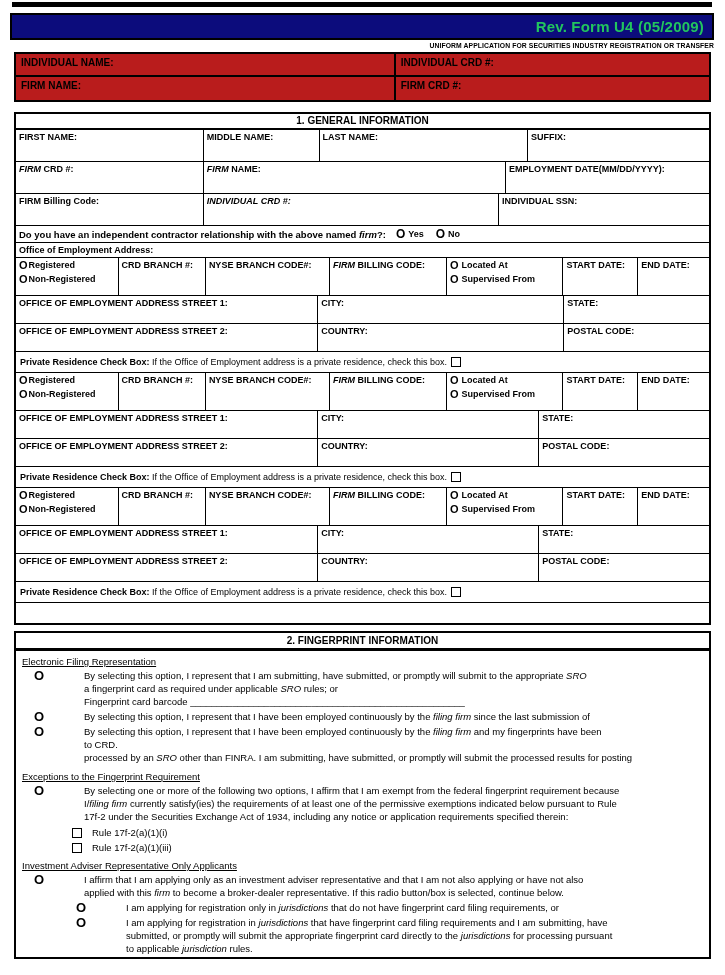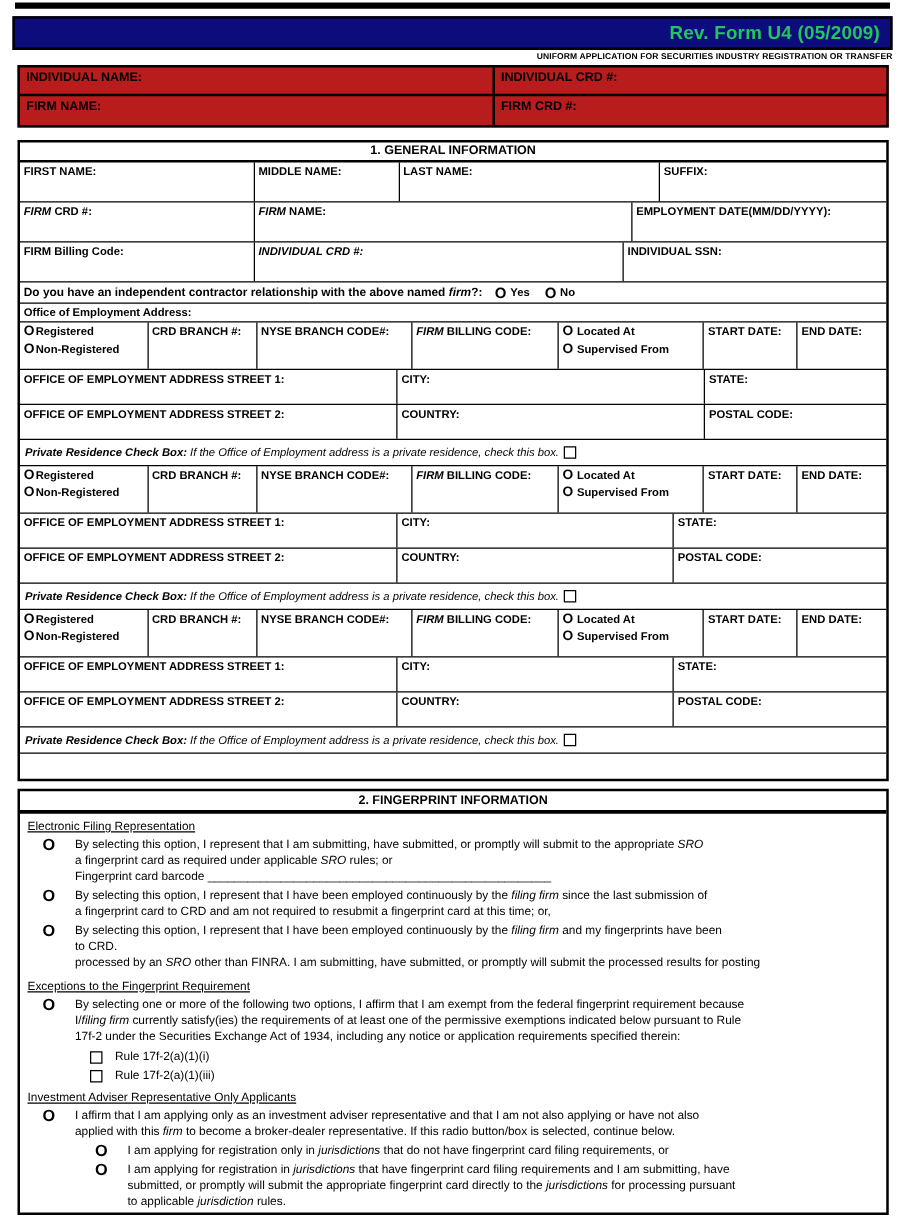--- a/index.html
+++ b/index.html
@@ -23,21 +23,21 @@
 
   .sec { position:absolute; left:14px; width:697px; border:2px solid #000; background:#fff; }
   .sec1 { top:112px; }
   .sec2 { top:631px; }
   .sectitle { height:16px; text-align:center; font-weight:bold; font-size:10px; padding-top:1px; }
   .sec1 .sectitle { border-bottom:2px solid #000; }
   .sec2 .sectitle { height:18px; padding-top:2px; border-bottom:3px solid #000; }
 
   .row { display:flex; border-bottom:1px solid #000; }
   .h32 { height:32px; } .h38 { height:38px; } .h28 { height:28px; }
-  .h21 { height:21px;font-style:italic; } .h17 { height:17px; } .h15 { height:15px; } .h20 { height:20px; border-bottom:none; }
+  .h21 { height:21px; } .h17 { height:17px; } .h15 { height:15px; } .h20 { height:20px; border-bottom:none; }
   .cell { font-weight:bold; font-size:9px; padding:2px 3px; border-right:1px solid #000; overflow:hidden; }
   .cell.last { border-right:none; }
 
   .w-fn{width:27.1%;} .w-mn{width:16.7%;} .w-ln{width:30.1%;} .w-sx{width:26.1%;}
   .w-fc{width:27.1%;} .w-fname{width:43.6%;} .w-ed2{width:29.3%;}
   .w-fb{width:27.1%;} .w-icrd{width:42.6%;} .w-ssn{width:30.3%;}
   .w-reg{width:14.8%;} .w-crdb{width:12.6%;} .w-nyse{width:17.9%;} .w-fbc{width:16.9%;}
   .w-loc{width:16.8%;} .w-sd{width:10.8%;} .w-ed{width:10.2%;}
   .w-st{width:43.6%;}
   .b1 .w-city{width:35.5%;} .b1 .w-state{width:20.9%;}
@@ -55,21 +55,21 @@
 
   .priv { font-size:9px; font-weight:normal; align-items:center; padding:0 4px; }
   .priv .cbx { margin-left:4px; }
   .cbx { width:10px; height:10px; border:1.5px solid #000; display:inline-block; flex:0 0 auto; }
 
   .s2body { padding:3px 5px 0 2px; font-size:9.5px; }
   .s2head { text-decoration:underline; margin:2px 0 2px 4px; }
   .s2head.gap { margin-top:7px; }
   .opt { display:flex; margin:1px 0 2px 0; }
   .opt .og { width:42px; flex:0 0 auto; text-align:center; font-weight:bold; font-size:13px; line-height:12px; padding-top:1px; }
-  .opt .otext { flex:1; line-height:13px; }
+  .opt .otext { flex:1; line-height:13px;margin-left:24px; }
   .opt.sub { margin-left:42px; }
   .cbrow { display:flex; align-items:center; margin:4px 0 4px 54px; }
   .cbrow .cbl { margin-left:10px; }
   i { font-style:italic; }
 </style>
 </head>
 <body>
 
 <div class="page">
 
@@ -275,21 +275,20 @@
           <div>By selecting this option, I represent that I am submitting, have submitted, or promptly will submit to the appropriate <i>SRO</i></div>
           <div>a fingerprint card as required under applicable <i>SRO</i> rules; or</div>
           <div>Fingerprint card barcode ____________________________________________________</div>
         </div>
       </div>
 
       <div class="opt">
         <div class="og"><span>O</span></div>
         <div class="otext">
           <div>By selecting this option, I represent that I have been employed continuously by the <i>filing firm</i> since the last submission of</div>
-          <div>a fingerprint card to CRD and am not required to resubmit a fingerprint card at this time; or,</div>
         </div>
       </div>
 
       <div class="opt">
         <div class="og"><span>O</span></div>
         <div class="otext">
           <div>By selecting this option, I represent that I have been employed continuously by the <i>filing firm</i> and my fingerprints have been</div>
           <div>to CRD.</div>
           <div>processed by an <i>SRO</i> other than FINRA. I am submitting, have submitted, or promptly will submit the processed results for posting</div>
         </div>

